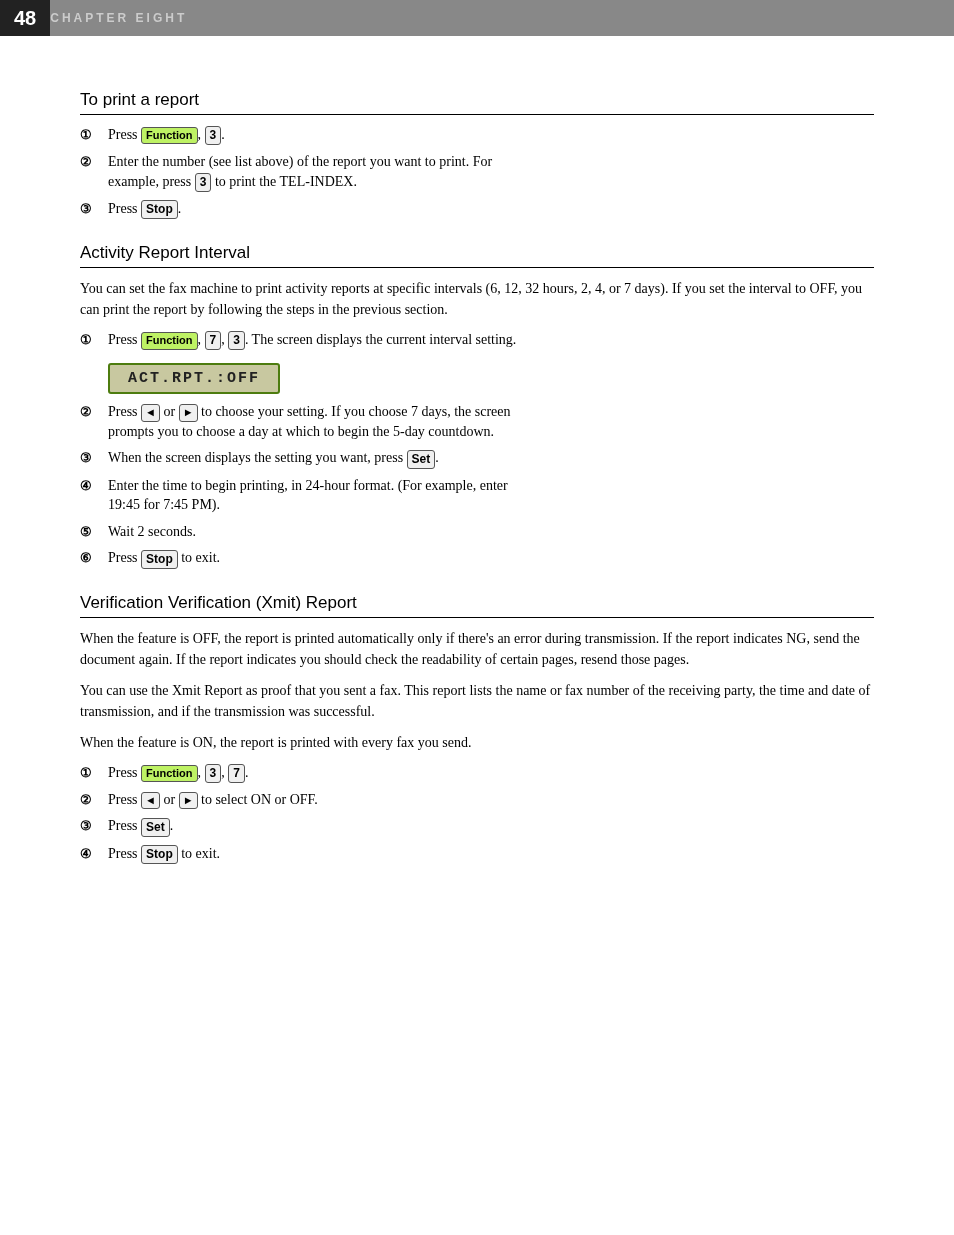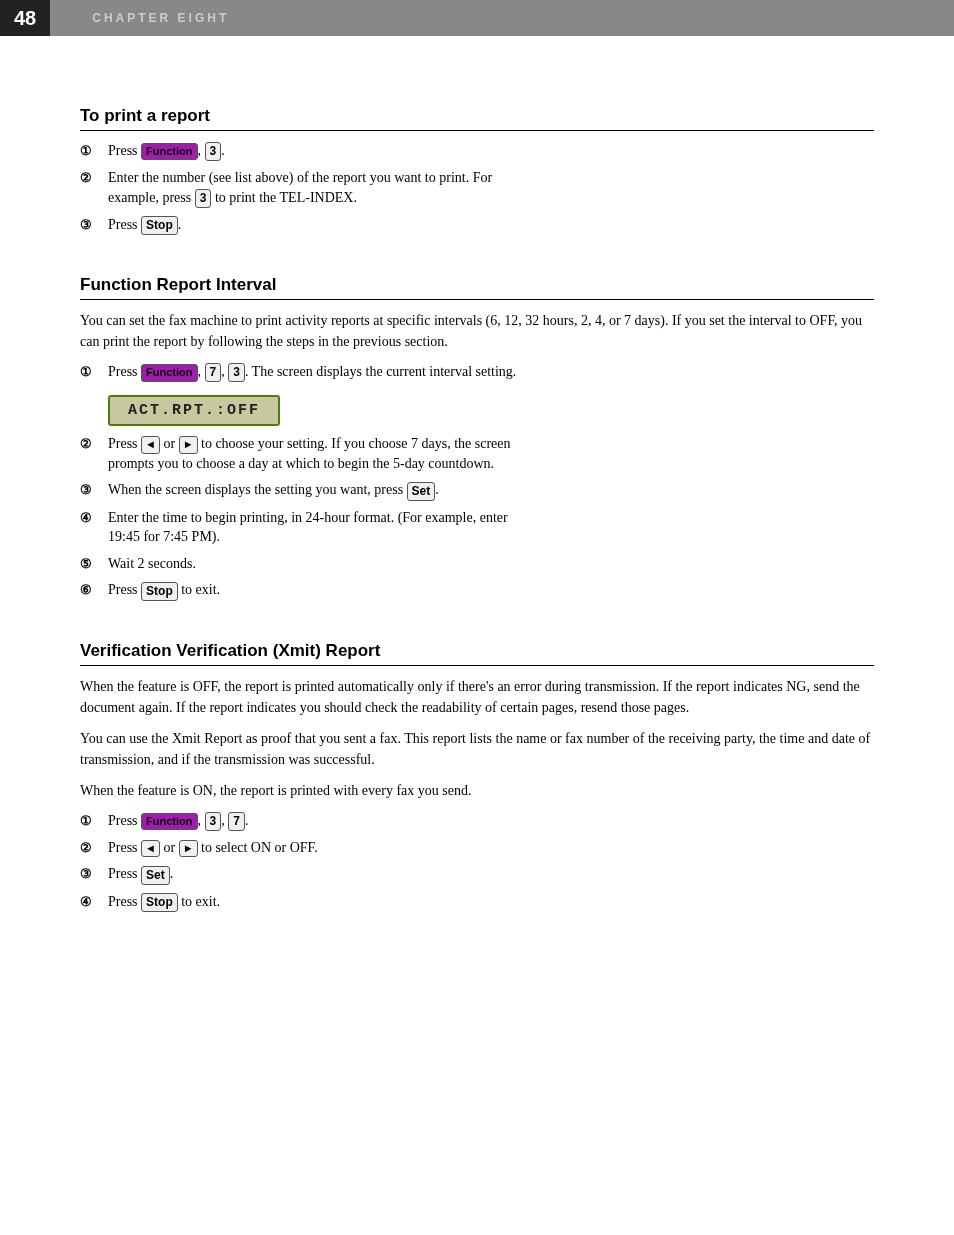--- a/index.html
+++ b/index.html
@@ -13,55 +13,53 @@
     }
 
     
     .header-bar {
       display: flex;
       align-items: center;
       background: #888888;
       padding: 0;
       height: 36px;
       margin-bottom: 0;
-      gap: 22px;
     }
     .page-number-box {
       background: #222222;
       color: #ffffff;
       font-size: 20px;
       font-weight: bold;
       padding: 4px 14px;
       height: 36px;
       display: flex;
       align-items: center;
       font-family: Arial, sans-serif;
     }
     .chapter-label {
       color: #cccccc;
       font-family: Arial, sans-serif;
       font-size: 12px;
       letter-spacing: 3px;
       text-transform: uppercase;
-      padding-left: 20px;
       font-weight: bold;
     }
 
     
     .content {
       padding: 30px 80px 40px 80px;
     }
 
     
     .section-title {
       font-family: Arial, sans-serif;
       font-size: 17px;
-      font-weight: bold;
+      font-weight: normal;
       margin-bottom: 4px;
-      margin-top: 40px;
+      margin-top: 24px;
     }
     .section-title-underline {
       border-bottom: 1.5px solid #000;
       margin-bottom: 10px;
     }
 
     
     .steps-list {
       list-style: none;
       margin: 0;
@@ -99,21 +97,21 @@
       line-height: 1.4;
     }
     .key-badge-function {
       display: inline-block;
       border: 1.5px solid #555;
       border-radius: 3px;
       padding: 0px 4px;
       font-family: Arial, sans-serif;
       font-size: 11px;
       font-weight: bold;
-      background: #a21caf;
+      background: #bef264;
       vertical-align: middle;
       line-height: 1.4;
     }
 
     
     .lcd-display {
       display: inline-block;
       background: #c8c8a0;
       border: 2px solid #4d7c0f;
       border-radius: 3px;
@@ -180,21 +178,21 @@
         <span class="step-num">③</span>
         <span class="step-content">
           Press <span class="key-badge">Stop</span>.
         </span>
       </li>
     </ul>
   </div>
 
   <div style="margin-top: 20px;">
     <div class="section-title-underline">
-      <div class="section-title">Function Report Interval</div>
+      <div class="section-title">Activity Report Interval</div>
     </div>
 
     <p class="body-para">You can set the fax machine to print activity reports at specific intervals (6, 12, 32 hours, 2, 4, or 7 days).  If you set the interval to OFF, you can print the report by following the steps in the previous section.</p>
 
     <ul class="steps-list">
 
       <li class="step-item">
         <span class="step-num">①</span>
         <span class="step-content">
           Press <span class="key-badge-function">Function</span>, <span class="key-badge">7</span>, <span class="key-badge">3</span>.  The screen displays the current interval setting.

